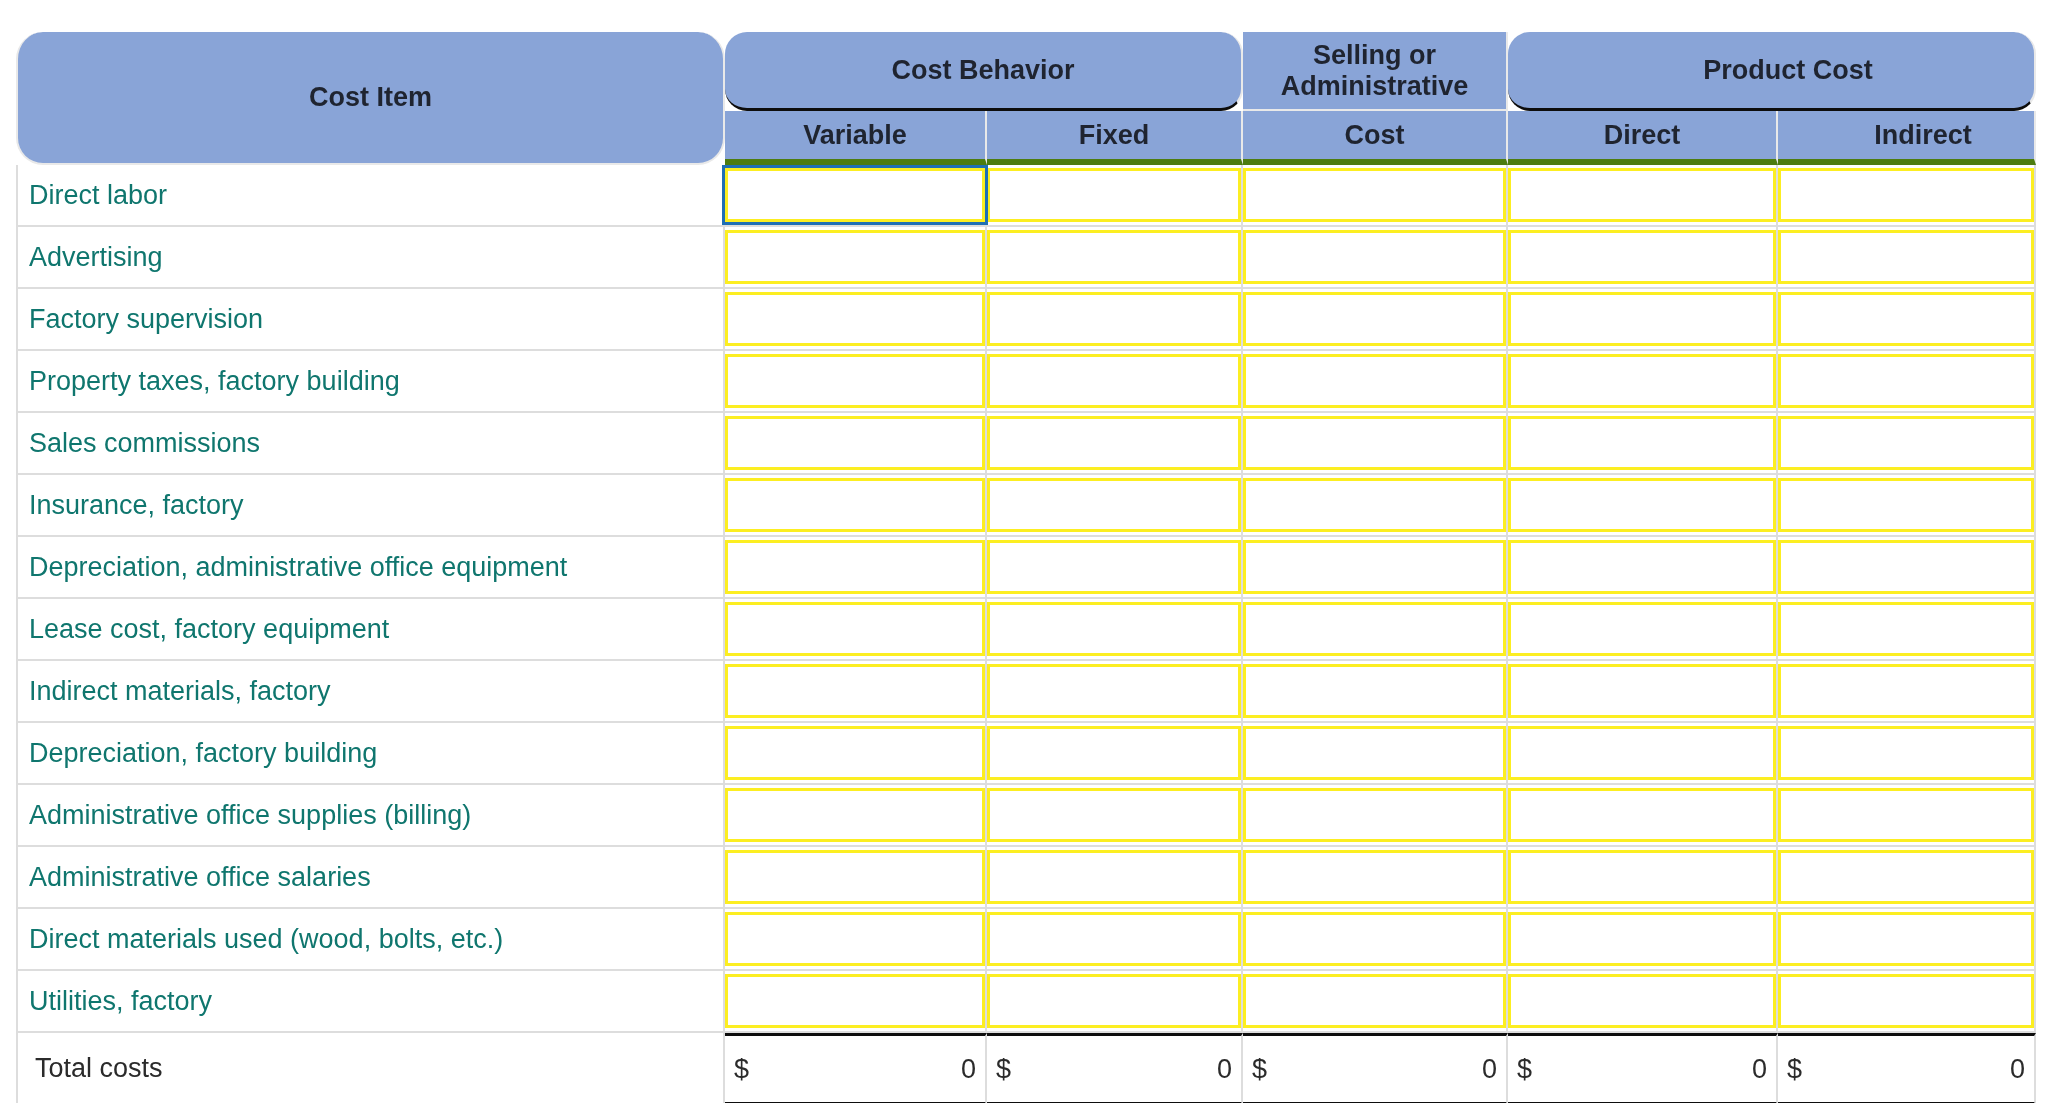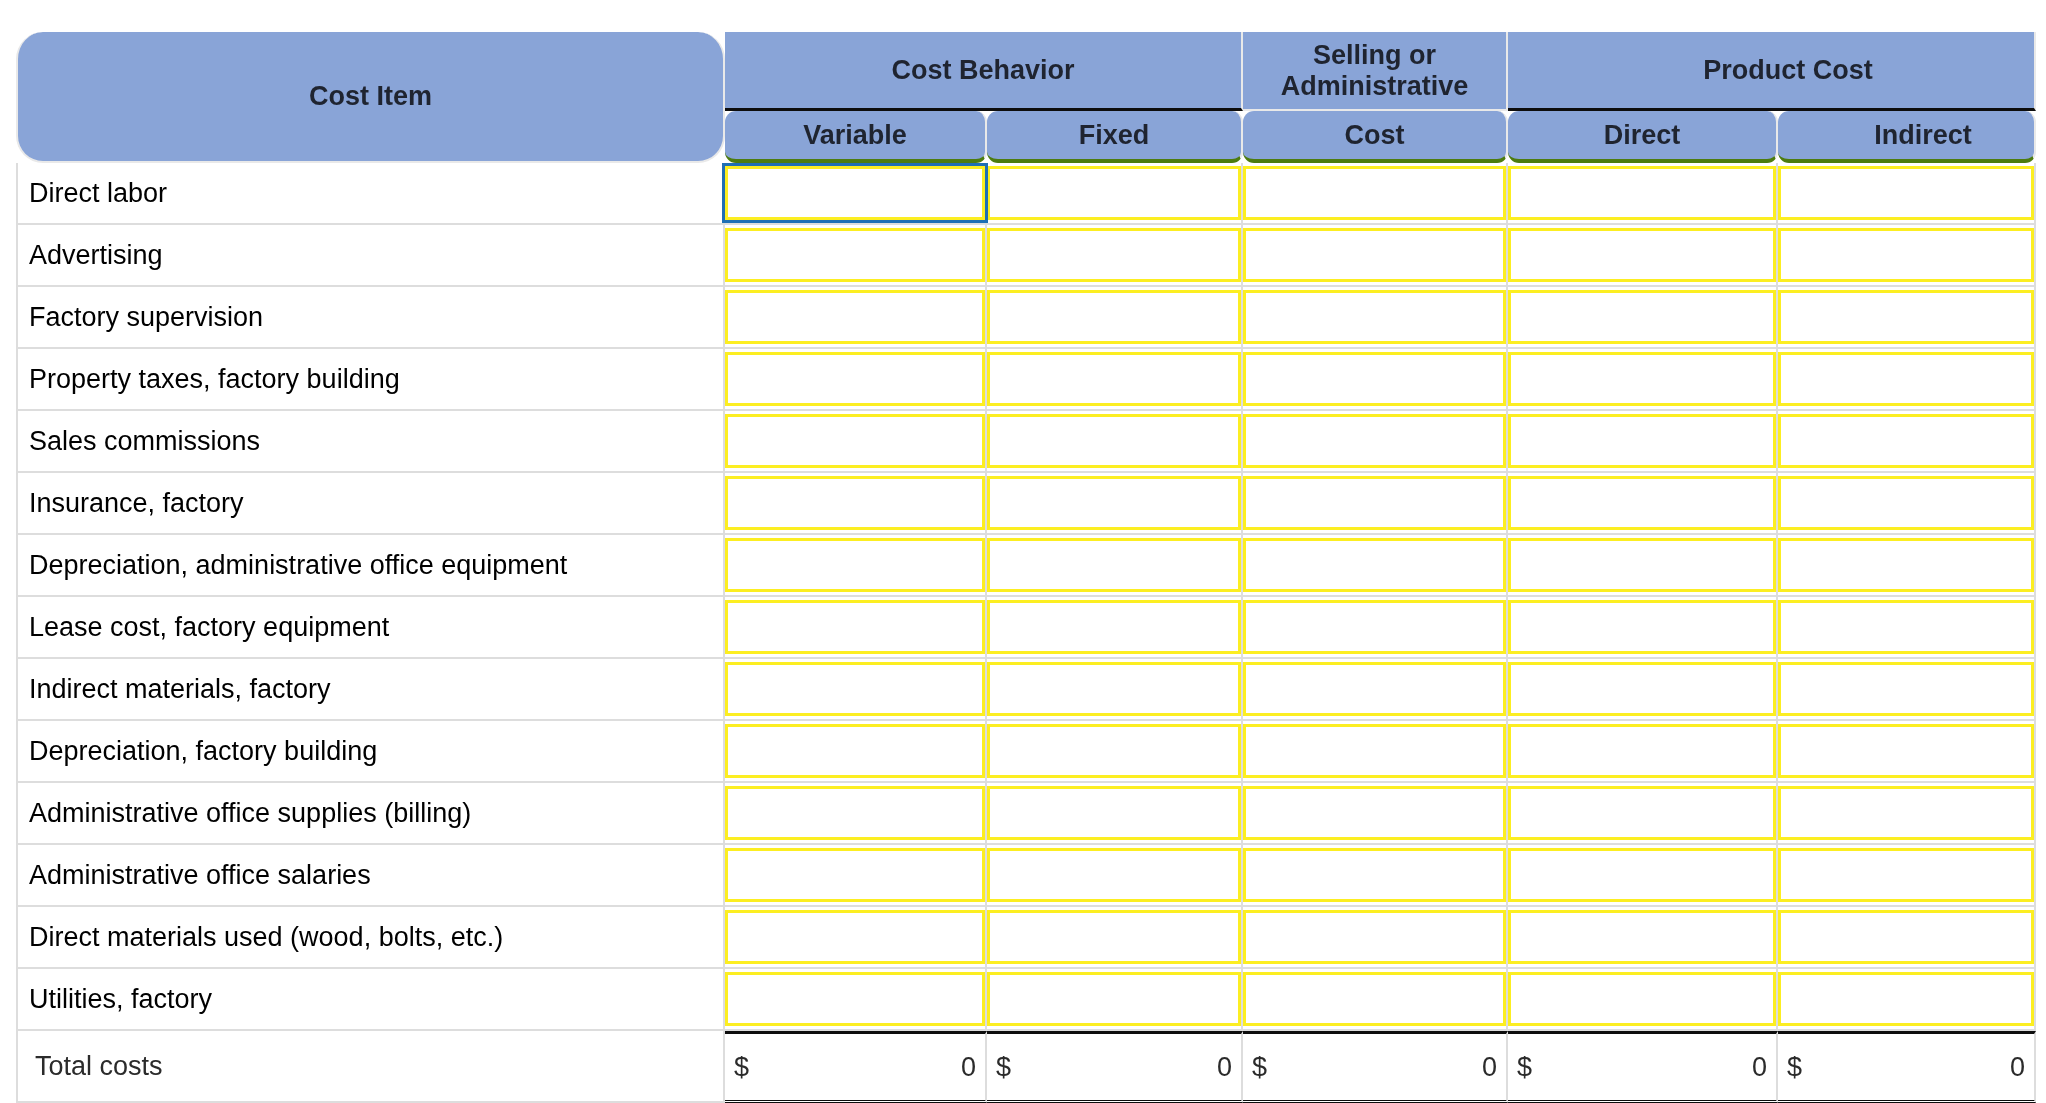--- a/index.html
+++ b/index.html
@@ -44,25 +44,25 @@
   }
   th.h-blank {
     border-right: 2px solid #e9e9e9;
     border-radius: 27px;
   }
   th.group-top {
     height: 76px;
   }
   th.group-underline {
     border-bottom: 3px solid #0d0d0d;
+    border-radius: 22px;
   }
   th.sub-head {
     height: 48px;
-    border-bottom: 4px solid #4d7c0f;
-    border-radius: 11px;
+    border-bottom: 6px solid #4d7c0f;
   }
   th.first-col {
     border-left: 2px solid #e9e9e9;
   }
   th.last-col {
     border-right: 2px solid #e9e9e9;
     padding-left: 34px;
   }
 
   
@@ -74,21 +74,21 @@
     height: 60px;
   }
 
   td.label-cell {
     border-left: 2px solid #dddddd;
     border-right: 2px solid #dddddd;
     border-bottom: 2px solid #dddddd;
     padding-left: 11px;
     white-space: nowrap;
     text-align: left;
-    color: #000000;
+    color: #0f766e;
   }
 
   td.entry-cell {
     border-right: 2px solid #dddddd;
     border-bottom: 2px solid #dddddd;
     padding: 0;
   }
 
   .entry-box {
     box-sizing: border-box;

